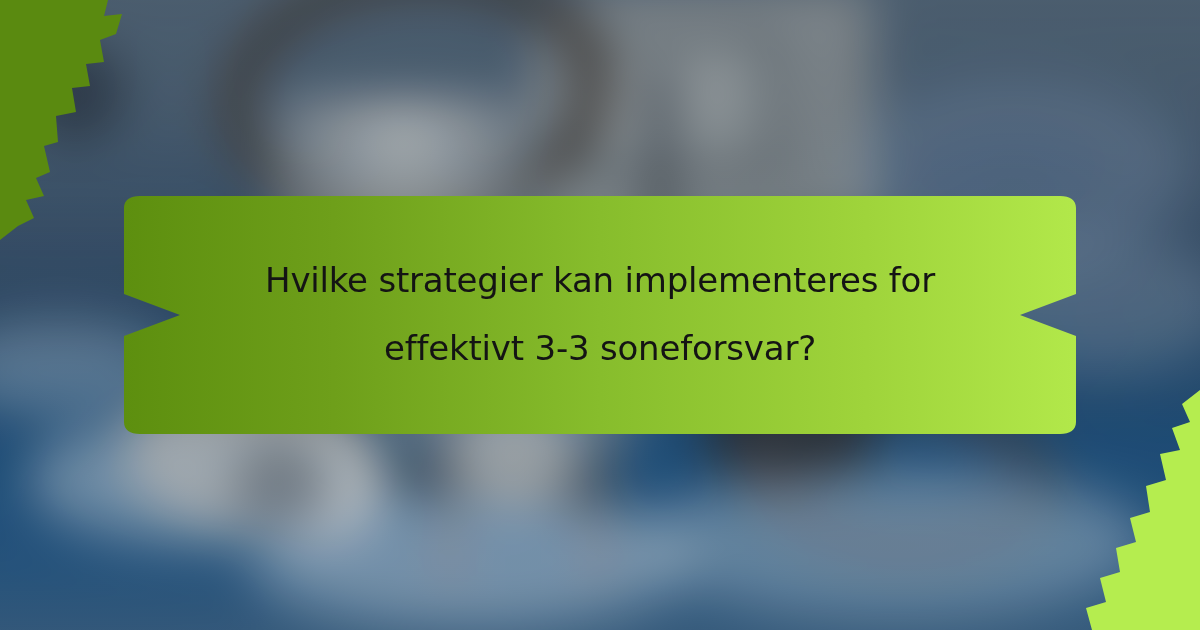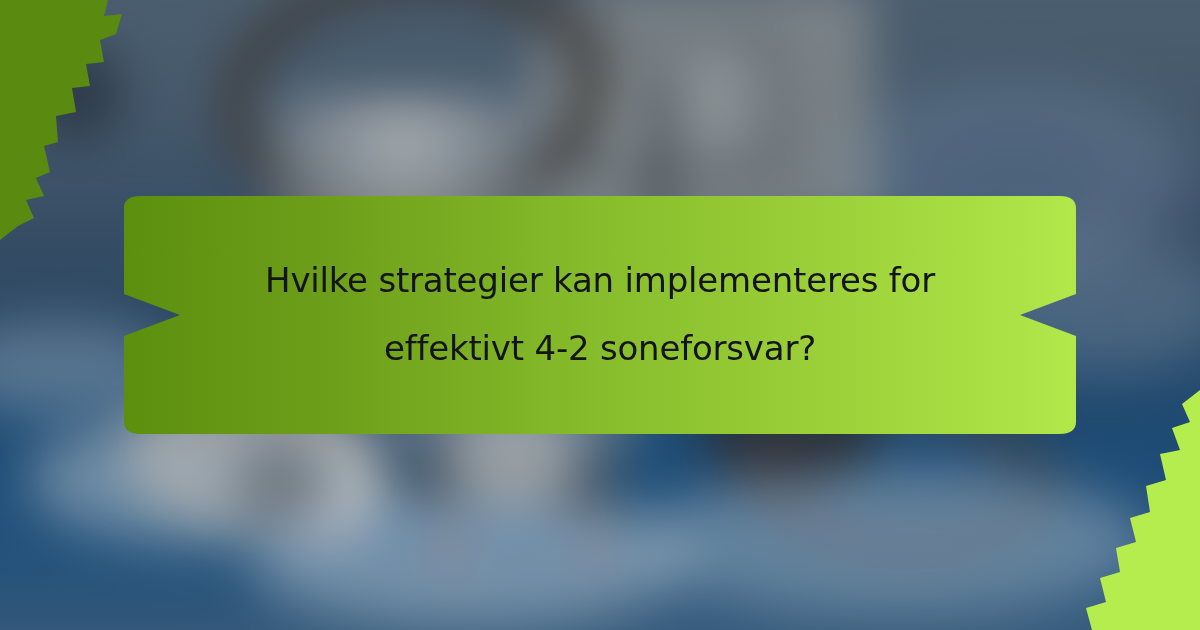--- a/index.html
+++ b/index.html
@@ -312,17 +312,17 @@
                L32,238
                C22,238 16,234 16,226
                L16,140
                L72,119
                L16,98
                Z" fill="url(#banner-grad)"></path>
     </svg>
 
     <div id="banner-text">
       <div class="headline-line">Hvilke strategier kan implementeres for</div>
-      <div class="headline-line">effektivt 4-2 soneforsvar?</div>
+      <div class="headline-line">effektivt 3-3 soneforsvar?</div>
     </div>
   </div>
 
 </div>
 
 </body></html>

